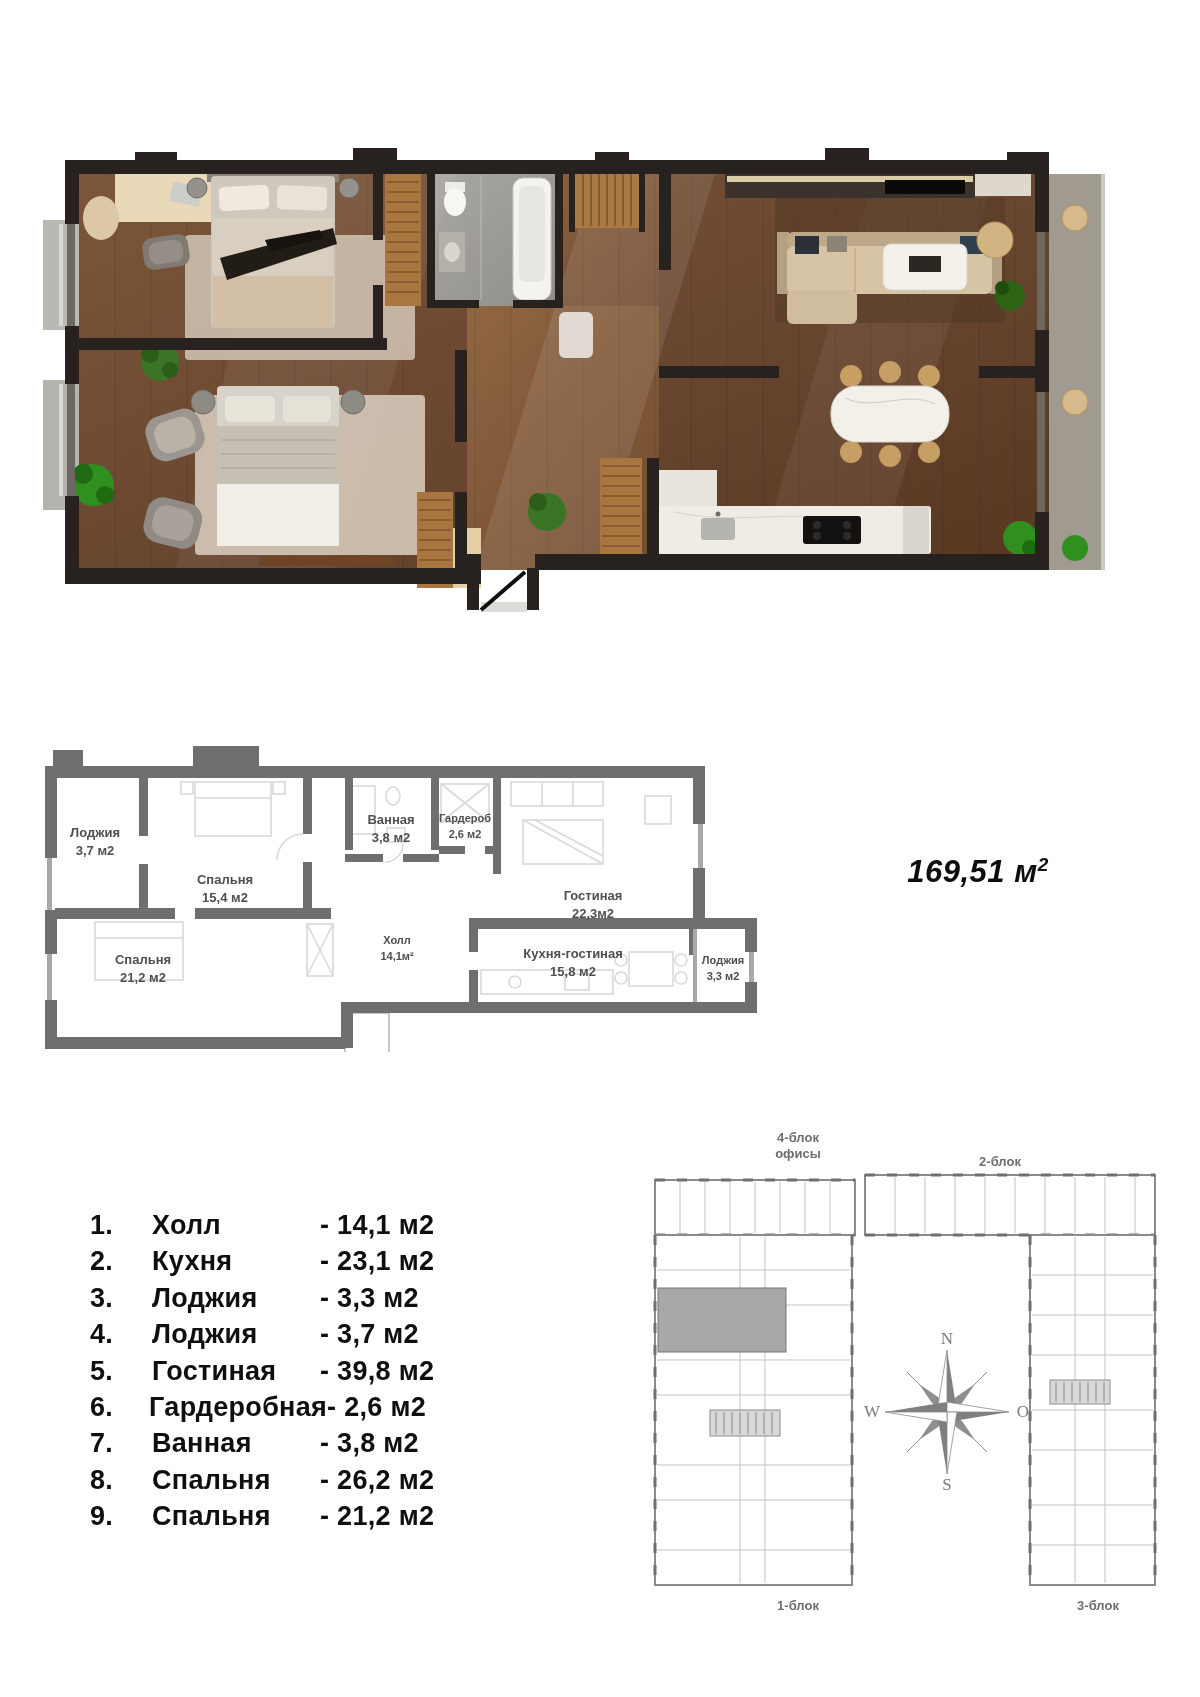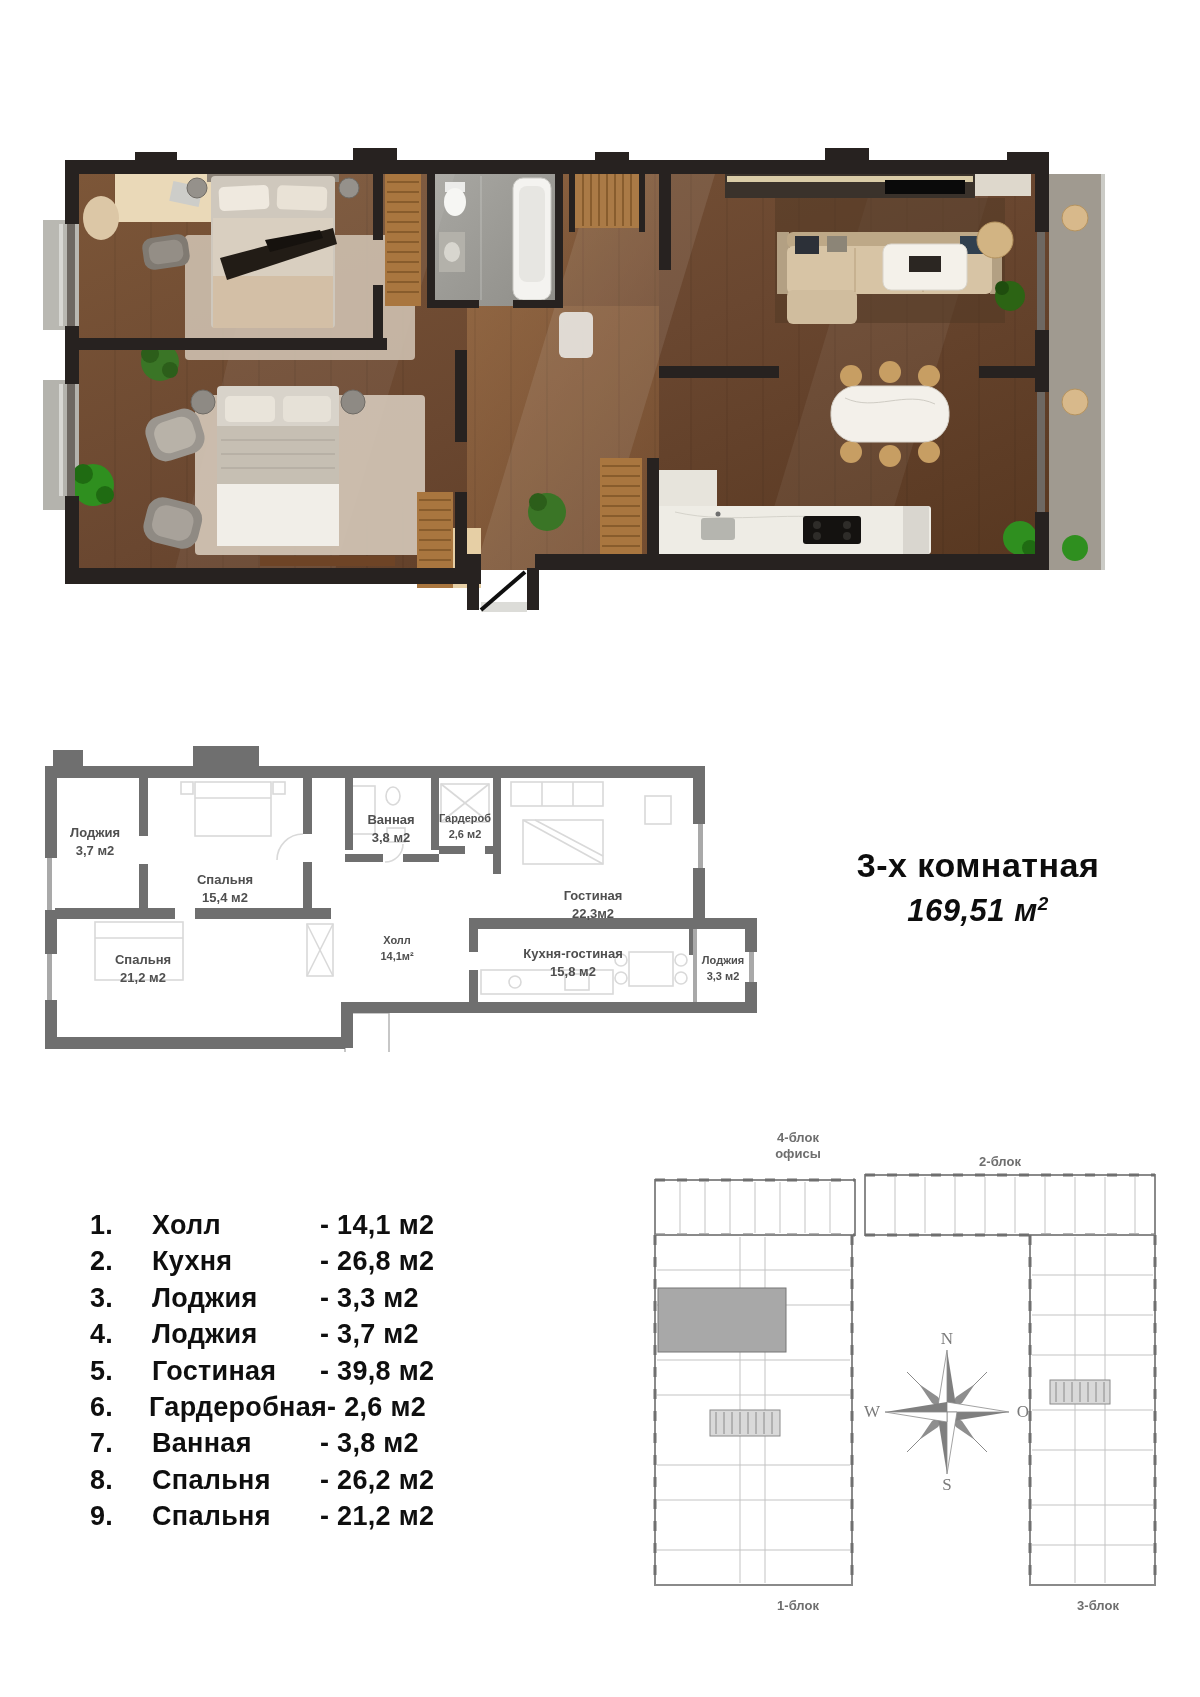--- a/index.html
+++ b/index.html
@@ -350,34 +350,33 @@
       <text class="lbl" x="548" y="188">Гостиная</text>
       <text class="lbl" x="548" y="206">22,3м2</text>
       <text class="lbl" x="528" y="246">Кухня-гостиная</text>
       <text class="lbl" x="528" y="264">15,8 м2</text>
       <text class="lbl-sm" x="678" y="252">Лоджия</text>
       <text class="lbl-sm" x="678" y="268">3,3 м2</text>
     </g>
   </svg>
 
   <div class="abs title-block">
-    <div class="title-line">3-х комнатная</div>
     <div class="title-area"><span>169,51 м</span><sup>2</sup></div>
   </div>
 
   <div class="abs legend">
     <div class="row">
         <span class="num">1.</span>
         <span class="nm">Холл</span>
         <span class="val">- 14,1 м2</span>
       </div>
     <div class="row">
         <span class="num">2.</span>
         <span class="nm">Кухня</span>
-        <span class="val">- 26,8 м2</span>
+        <span class="val">- 23,1 м2</span>
       </div>
     <div class="row">
         <span class="num">3.</span>
         <span class="nm">Лоджия</span>
         <span class="val">- 3,3 м2</span>
       </div>
     <div class="row">
         <span class="num">4.</span>
         <span class="nm">Лоджия</span>
         <span class="val">- 3,7 м2</span>

